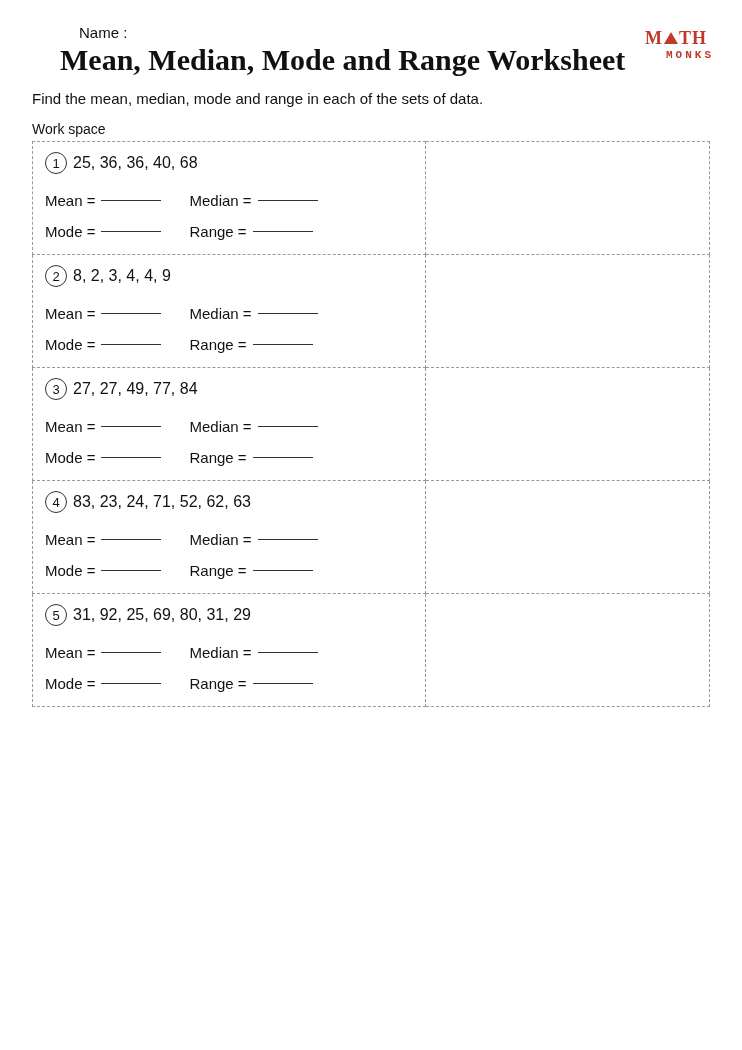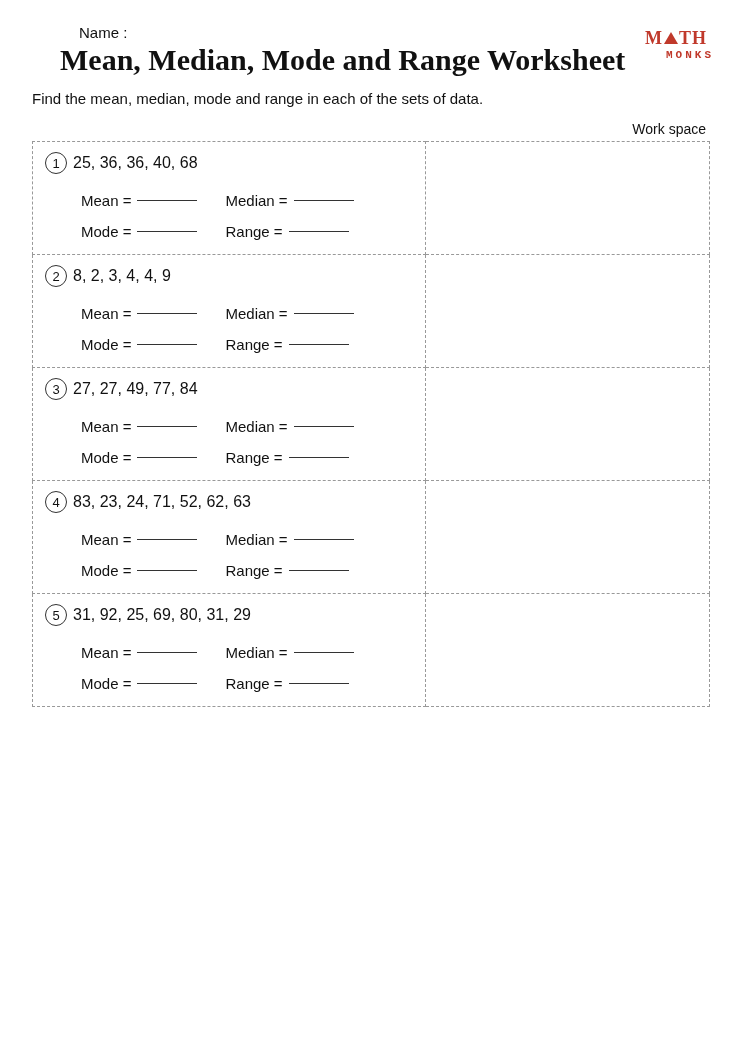--- a/index.html
+++ b/index.html
@@ -66,21 +66,20 @@
       margin-left: 28px;
     }
 
     .subtitle {
       font-size: 15px;
       margin-bottom: 14px;
       font-family: Arial, sans-serif;
     }
 
     .workspace-label {
-      text-align: right;
       font-size: 14px;
       margin-bottom: 4px;
       font-family: Arial, sans-serif;
       padding-right: 4px;
     }
 
     .worksheet-table {
       width: 100%;
       border-collapse: collapse;
       border: 1.5px dashed #999;
@@ -127,21 +126,20 @@
     .problem-data {
       font-size: 16px;
       font-family: Arial, sans-serif;
     }
 
     .answers-row {
       display: flex;
       align-items: center;
       margin-top: 14px;
       gap: 0;
-      margin-left: 36px;
     }
 
     .answer-item {
       display: flex;
       align-items: center;
       font-size: 15px;
       font-family: Arial, sans-serif;
       margin-right: 28px;
     }
 

